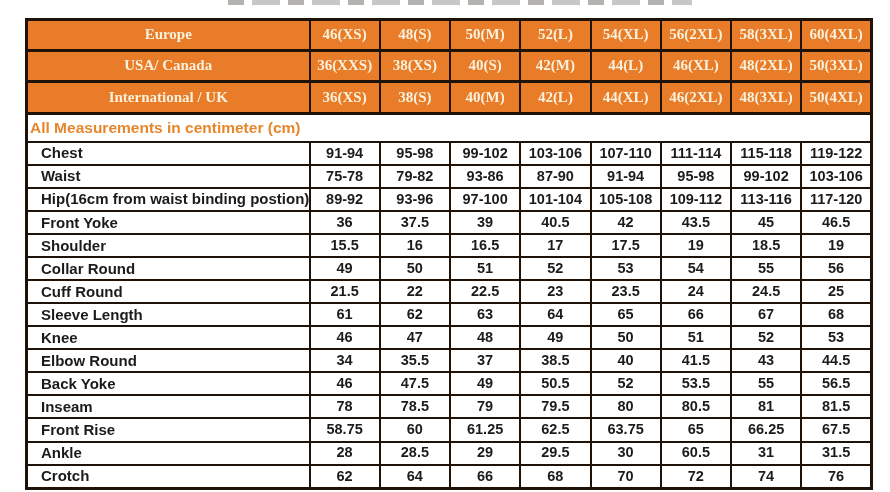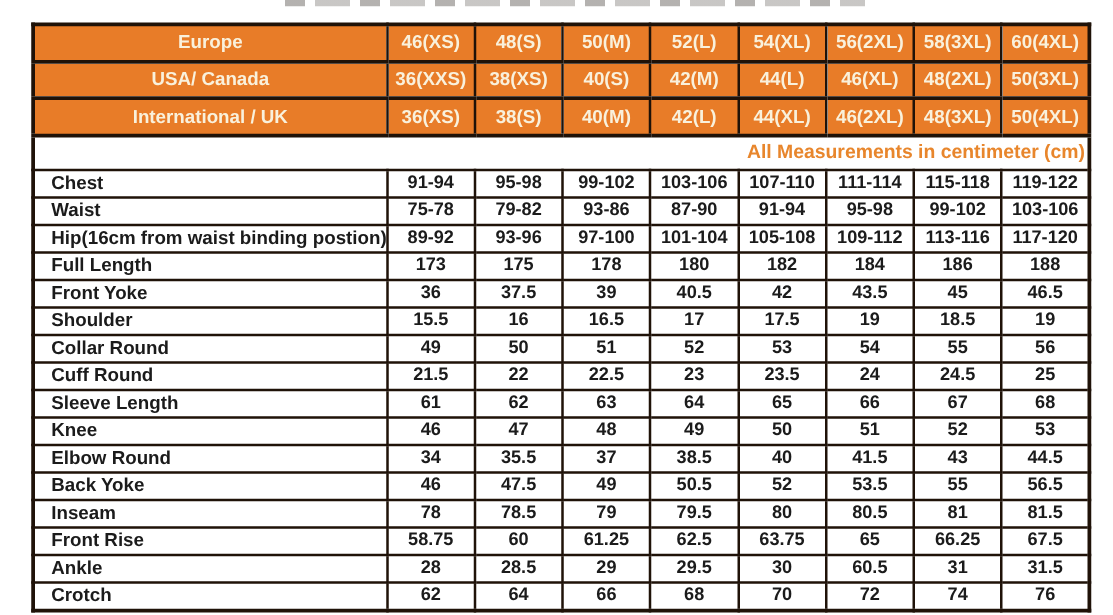--- a/index.html
+++ b/index.html
@@ -34,24 +34,25 @@
     padding:0 2px;vertical-align:middle;
     font-size:14.5px;line-height:1.05;
     white-space:nowrap;overflow:hidden;
   }
   tr.hdr{height:24px;}
   tr.hdr td,tr.hdr th{
     background:var(--header-bg);
     color:var(--header-text);
     text-align:center;font-size:15px;
     border-bottom-width:3px;
+    font-family:Liberation Serif, serif;
   }
   tr.units-row{height:22px;}
   tr.units-row td{
-    color:var(--units-text);text-align:right;font-size:15.5px;
+    color:var(--units-text);text-align:left;font-size:15.5px;
     border-bottom-width:2px;
   }
   tr.body-row{height:14px;}
   tr.body-row .label-cell{
     text-align:left;padding-left:13px;font-size:15px;
   }
   tr.body-row .value-cell{text-align:center;}
 </style>
 </head>
 <body>
@@ -131,31 +132,20 @@
         <td class="value-cell">89-92</td>
         <td class="value-cell">93-96</td>
         <td class="value-cell">97-100</td>
         <td class="value-cell">101-104</td>
         <td class="value-cell">105-108</td>
         <td class="value-cell">109-112</td>
         <td class="value-cell">113-116</td>
         <td class="value-cell">117-120</td>
       </tr>
       <tr class="body-row">
-        <td class="label-cell">Full Length</td>
-        <td class="value-cell">173</td>
-        <td class="value-cell">175</td>
-        <td class="value-cell">178</td>
-        <td class="value-cell">180</td>
-        <td class="value-cell">182</td>
-        <td class="value-cell">184</td>
-        <td class="value-cell">186</td>
-        <td class="value-cell">188</td>
-      </tr>
-      <tr class="body-row">
         <td class="label-cell">Front Yoke</td>
         <td class="value-cell">36</td>
         <td class="value-cell">37.5</td>
         <td class="value-cell">39</td>
         <td class="value-cell">40.5</td>
         <td class="value-cell">42</td>
         <td class="value-cell">43.5</td>
         <td class="value-cell">45</td>
         <td class="value-cell">46.5</td>
       </tr>

